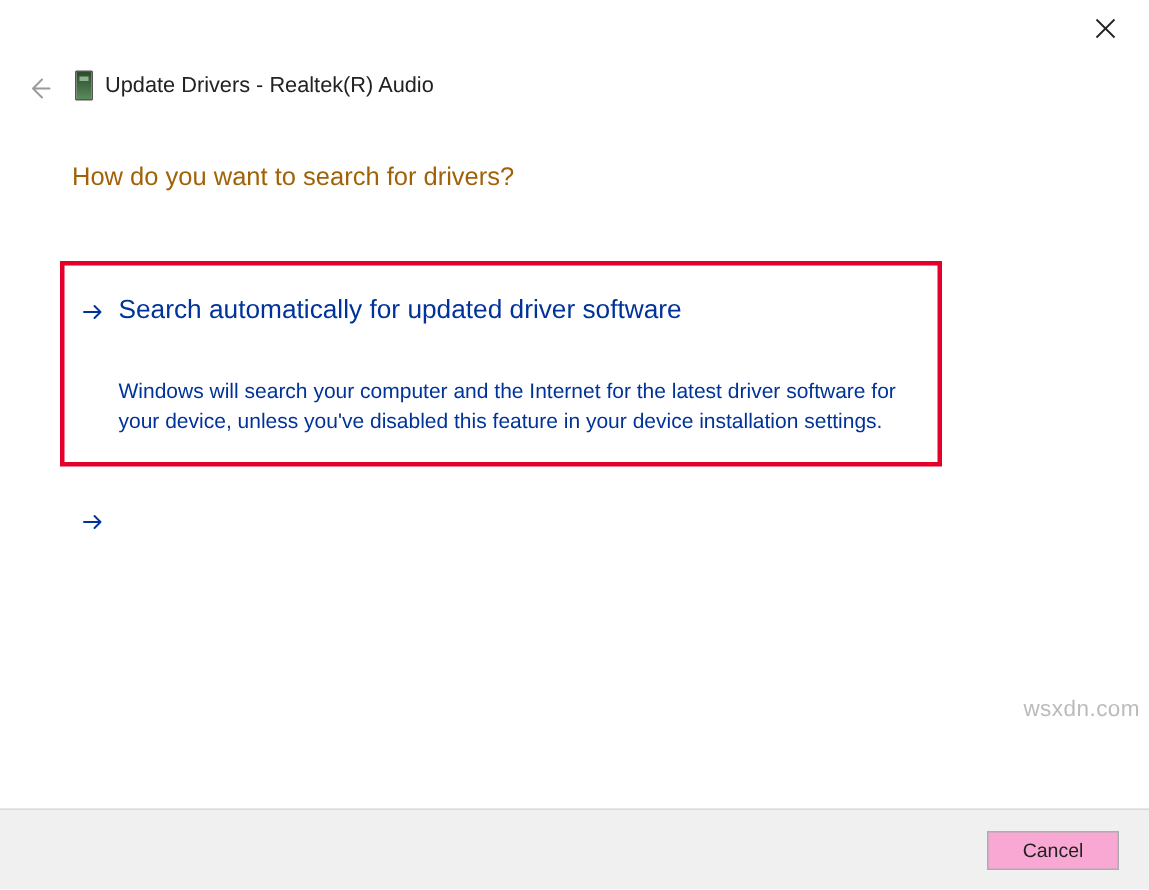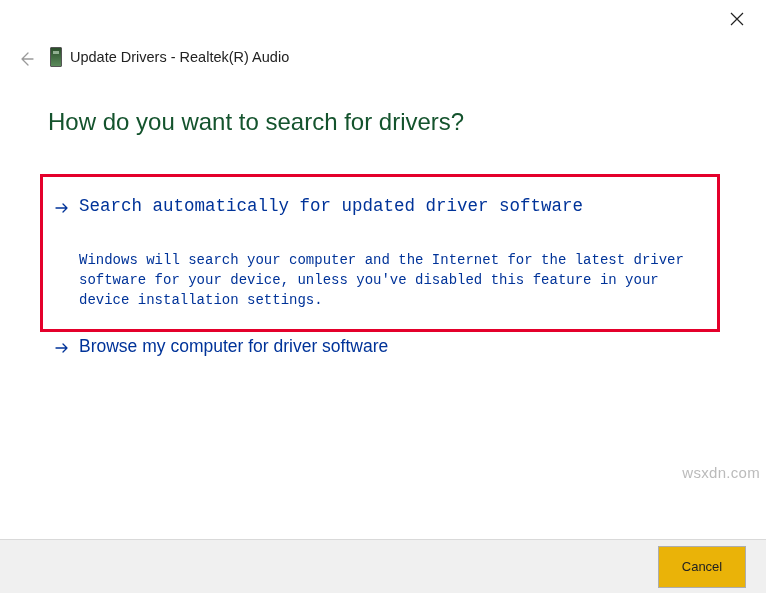--- a/index.html
+++ b/index.html
@@ -59,37 +59,36 @@
       opacity: .6;
     }
     .header-title {
       font-size: 14.5px;
       color: #222;
     }
     .main-heading {
       position: absolute;
       top: 108px;
       left: 48px;
-      font-size: 24px;
+      font-size: 17px;
       font-weight: 400;
-      color: #14532d;
+      color: #a16207;
     }
     .option {
       position: absolute;
       left: 52px;
       width: 610px;
       padding: 18px 22px 18px 12px;
       cursor: pointer;
     }
     .option.opt1 {
       top: 174px;
       border: 3px solid #e4002b;
       left: 40px;
-      width: 680px;
-      font-family: Liberation Mono, monospace;
+      width: 588px;
     }
     .option.opt2 {
       top: 314px;
       left: 40px;
       width: 596px;
       border: 3px solid transparent;
     }
     .opt-row {
       display: flex;
       align-items: flex-start;
@@ -120,22 +119,22 @@
       height: 54px;
       background: #f0f0f0;
       border-top: 1px solid #d9d9d9;
       display: flex;
       align-items: center;
       justify-content: flex-end;
       padding-right: 20px;
     }
     .cancel-btn {
       width: 88px;
-      height: 42px;
-      background: #eab308;
+      height: 26px;
+      background: #f9a8d4;
       border: 1px solid #adadad;
       font-size: 13px;
       color: #222;
       font-family: inherit;
       cursor: pointer;
     }
     .watermark {
       position: absolute;
       right: 6px;
       bottom: 58px;
@@ -188,21 +187,20 @@
   </div>
 
   <div class="option opt2">
     <div class="opt-row">
       <span class="arrow">
         <svg viewBox="0 0 14 14">
             <path d="M1 7 L12 7 M8 3 L12 7 L8 11" stroke="currentColor" stroke-width="1.3" fill="none" stroke-linecap="round" stroke-linejoin="round"></path>
           </svg>
       </span>
       <div class="opt-body">
-        <div class="opt-title">Browse my computer for driver software</div>
       </div>
     </div>
   </div>
 
   <div class="watermark">wsxdn.com</div>
 </div>
 
 <div class="footer-bar">
   <button class="cancel-btn">Cancel</button>
 </div>

